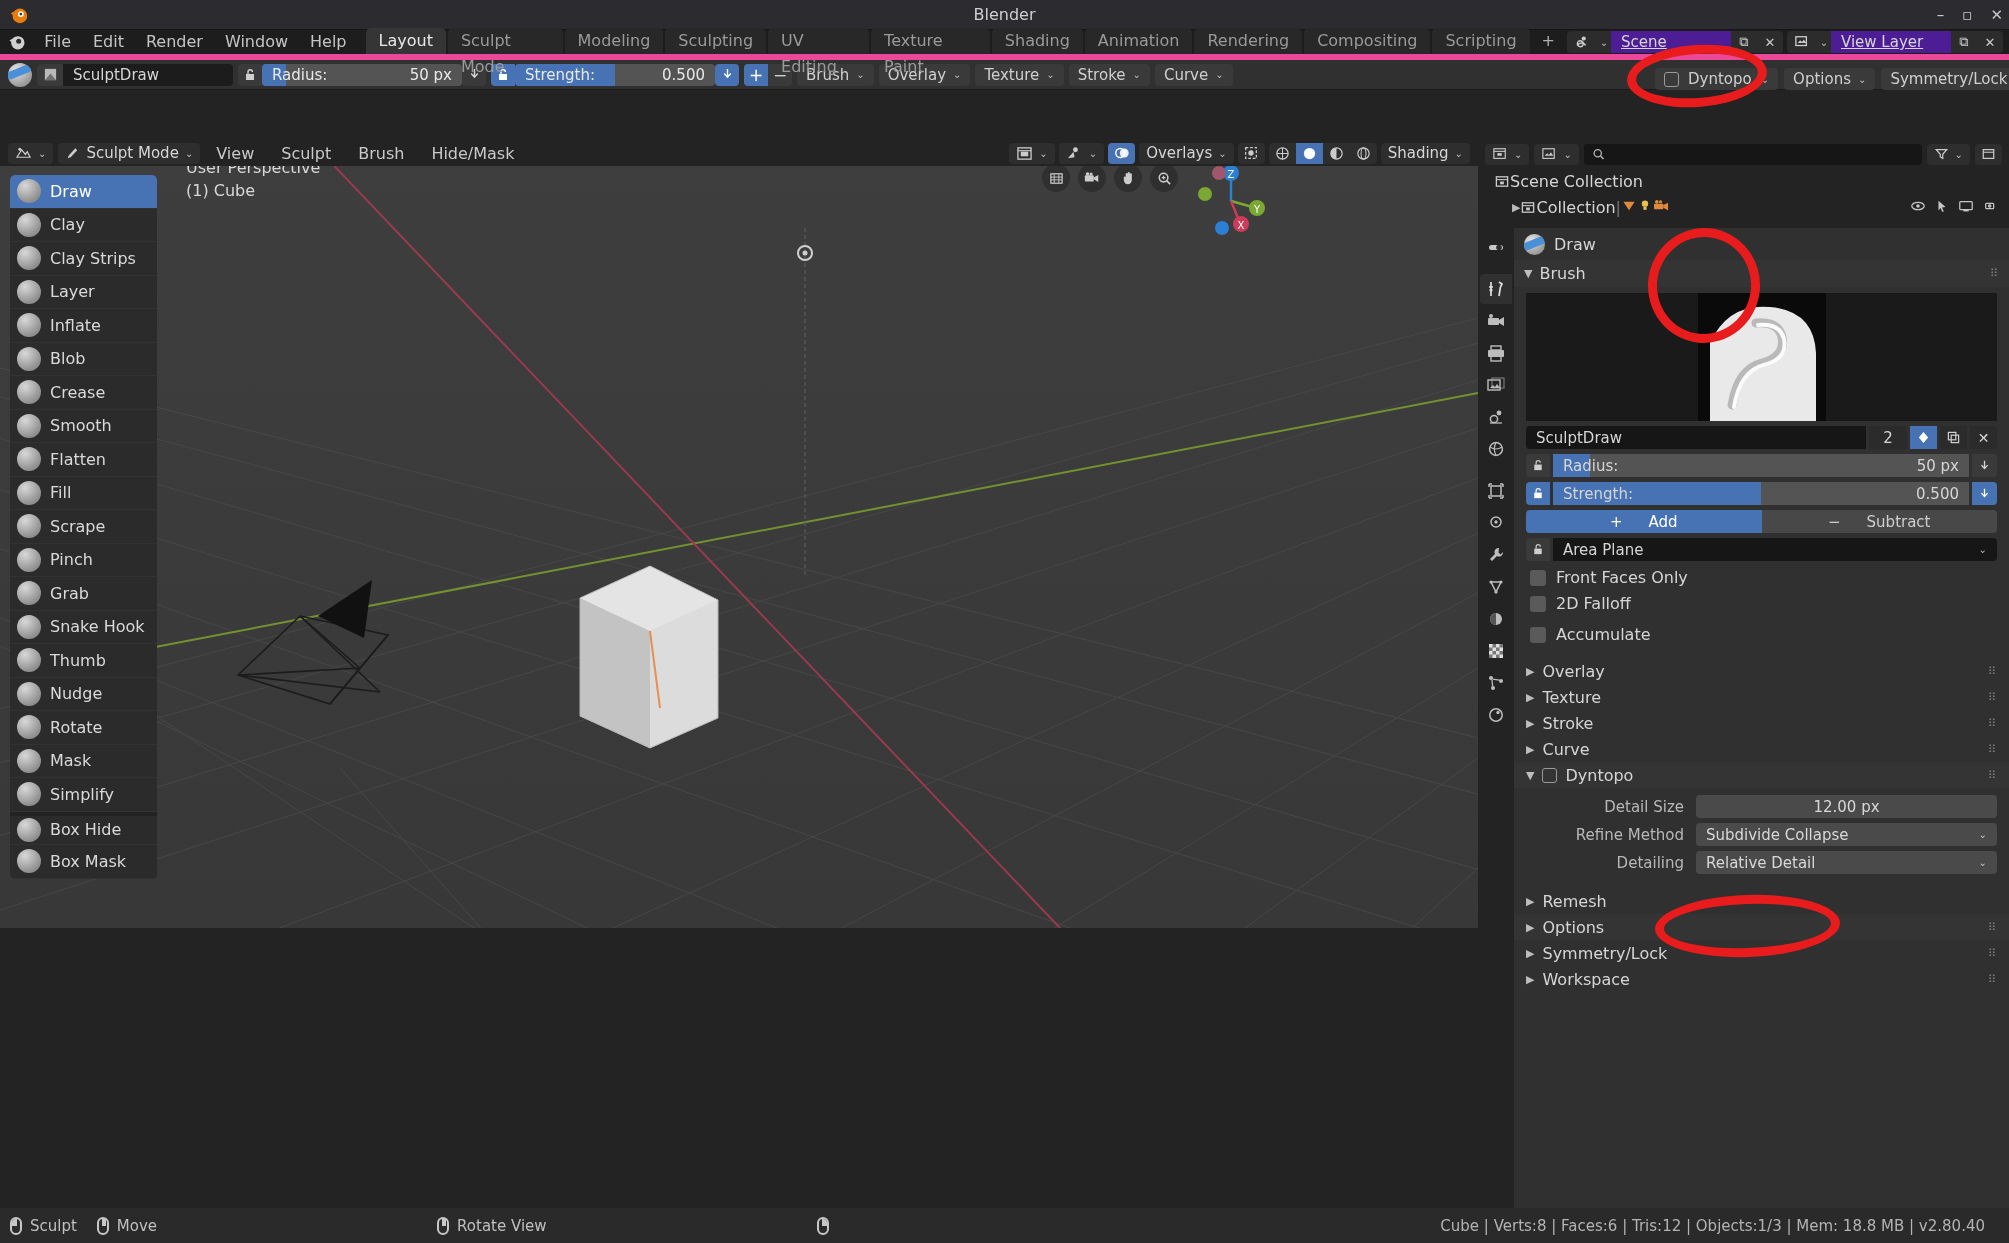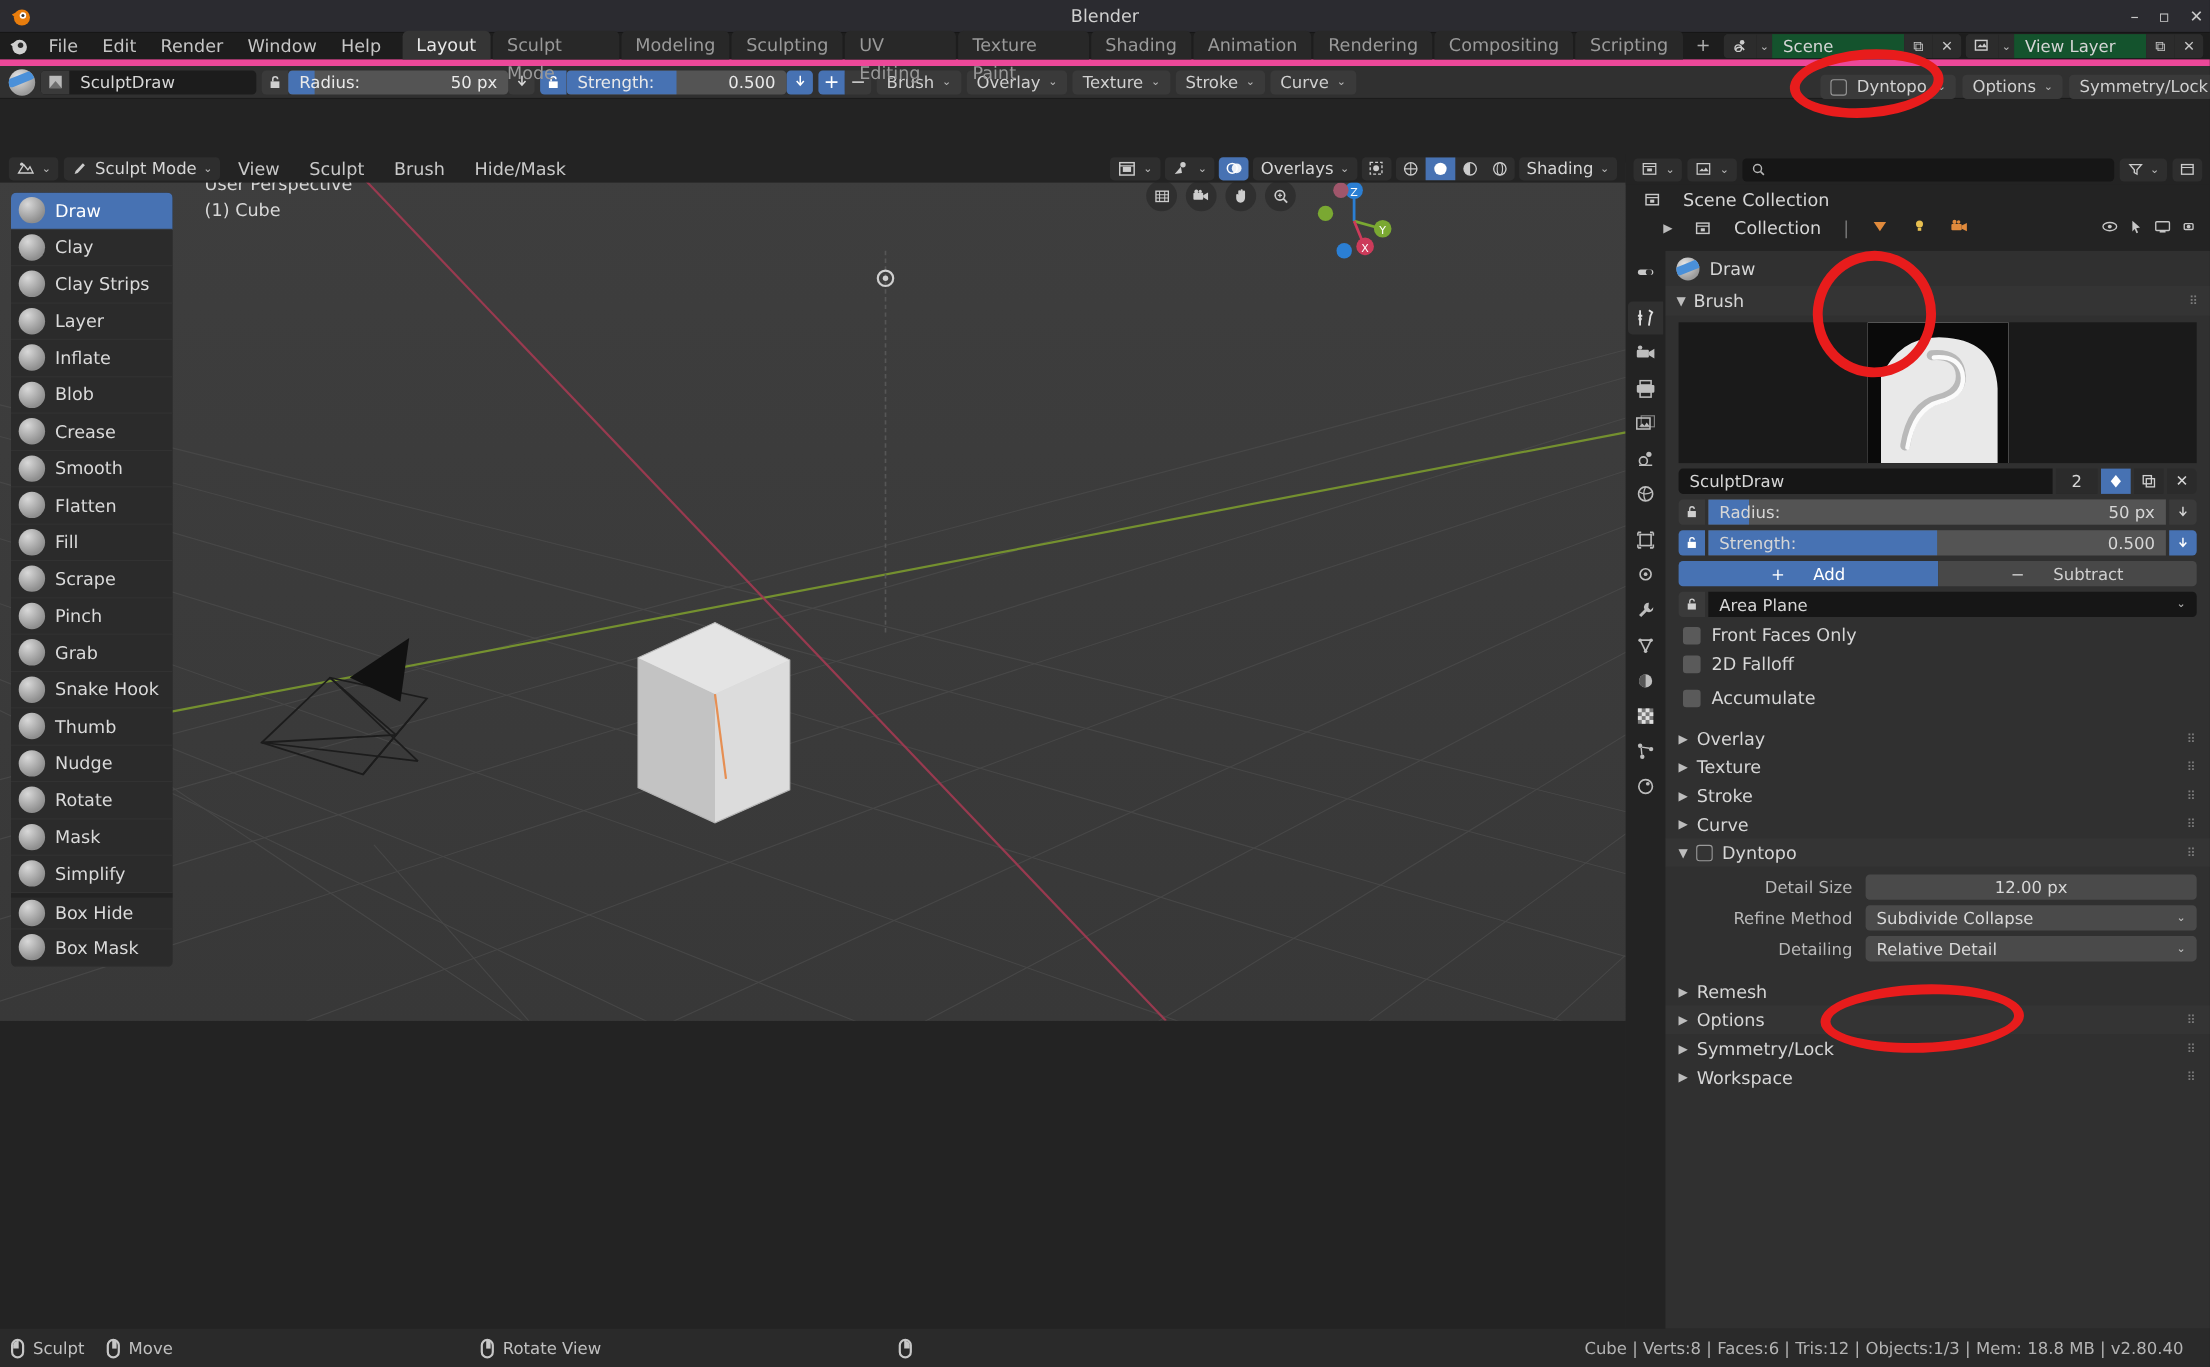--- a/index.html
+++ b/index.html
@@ -37,21 +37,21 @@
     padding:0 13px; height:26px; line-height:26px; font-size:16px; color:#9a9a9a;
     background:#282828; margin-right:2px; border-radius:5px 5px 0 0;
   }
   .wstab.active { background:#353535; color:#e8e8e8; }
   .wstab.plus { background:transparent; color:#b0b0b0; padding:0 10px; }
   .topbar-right { margin-left:auto; display:flex; align-items:center; gap:4px; padding-right:6px; }
   .scene-widget, .viewlayer-widget {
     display:flex; align-items:center; height:22px; background:#232323; border-radius:4px; overflow:hidden;
   }
   .sw-icon { width:30px; height:22px; background:#2c2c2c; display:flex; align-items:center; justify-content:center;}
-  .sw-name { background:#14532d; height:22px; line-height:22px; padding:0 10px; font-size:15px; min-width:120px;}
+  .sw-name { background:#4c1d95; height:22px; line-height:22px; padding:0 10px; font-size:15px; min-width:120px;text-decoration:underline;}
   .sw-btn { width:26px; height:22px; background:#2c2c2c; display:flex; align-items:center; justify-content:center; font-size:13px; color:#c9c9c9;}
 
   
   .toolbar2 {
     height:30px; background:#303030; display:flex; align-items:center; gap:5px; padding:0 8px;
     border-bottom:1px solid #1b1b1b;
   }
   .brush-ball { width:24px;height:24px;border-radius:50%;
     background:radial-gradient(circle at 35% 30%, #e6e6e6, #9a9a9a 70%); position:relative; overflow:hidden;}
   .brush-ball:after{content:"";position:absolute;left:-2px;top:5px;width:26px;height:8px;
@@ -112,21 +112,21 @@
 
   
   .gizmo { position:absolute; right:210px; top:16px; width:74px; height:74px; }
   .navbtns { position:absolute; right:300px; top:16px; display:flex; gap:8px;}
   .navbtn { width:28px;height:28px;border-radius:50%;background:#2f2f2f;display:flex;align-items:center;justify-content:center;}
 
   
   .outliner { position:absolute; left:1478px; top:140px; width:531px; height:88px; background:#232323; }
   .out-header { height:28px; display:flex; align-items:center; gap:5px; padding:0 7px; background:#232323;}
   .search-box { flex:1; height:21px; background:#161616; border-radius:4px; display:flex; align-items:center; padding:0 8px; gap:6px;}
-  .out-row { display:flex; align-items:center; height:26px; font-size:16px; gap:20px; }
+  .out-row { display:flex; align-items:center; height:26px; font-size:16px; gap:0; }
   .out-row.indent1 { padding-left:16px; }
   .out-row.indent2 { padding-left:34px; }
   .coll-icons { margin-left:auto; display:flex; gap:9px; padding-right:10px; align-items:center;}
 
   
   .props { position:absolute; left:1478px; top:228px; width:531px; height:980px; background:#303030; display:flex;}
   .ptabs { width:36px; background:#232323; padding-top:4px; display:flex; flex-direction:column; align-items:center; gap:2px;}
   .ptab { width:32px;height:30px; display:flex; align-items:center; justify-content:center; border-radius:4px 0 0 4px;}
   .ptab.active { background:#303030; }
   .pbody { flex:1; overflow:hidden; }

